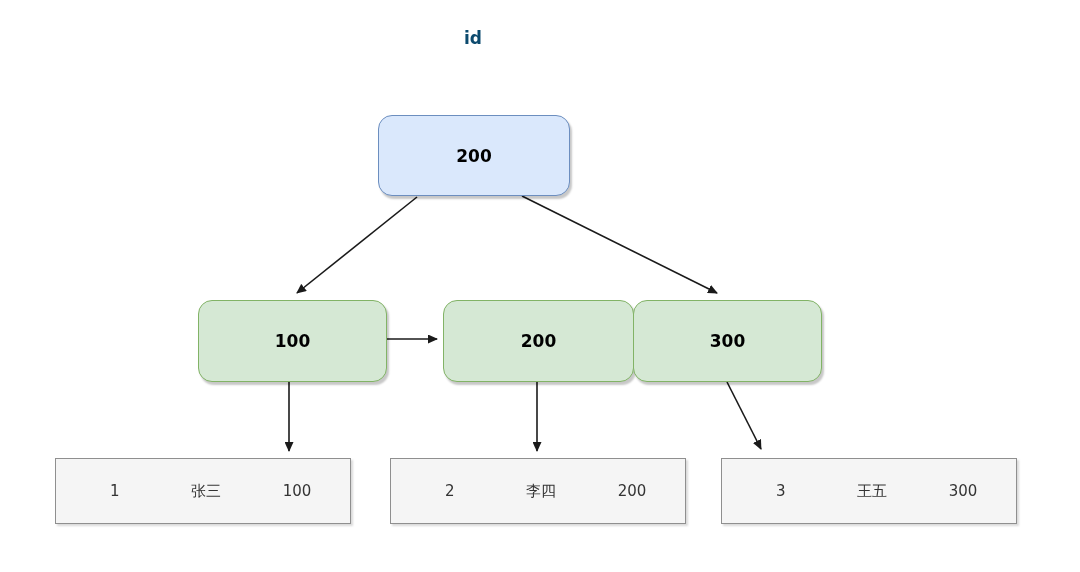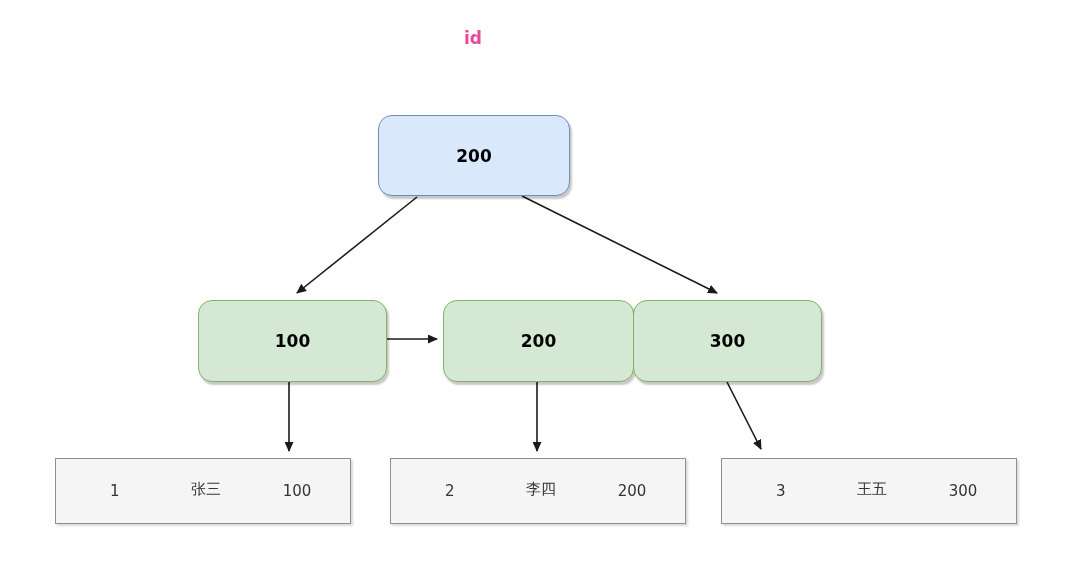--- a/index.html
+++ b/index.html
@@ -6,21 +6,21 @@
   .canvas{
     position:relative;
     width:1080px;height:572px;
     background:#ffffff;
     font-family:"DejaVu Sans","Liberation Sans",sans-serif;
     overflow:hidden;
   }
   .edges{position:absolute;left:0;top:0;width:1080px;height:572px;}
   .title{
     position:absolute;left:413px;top:28px;width:120px;
-    text-align:center;font-size:17px;font-weight:bold;color:#ec4899;
+    text-align:center;font-size:17px;font-weight:bold;color:#0c4a6e;
   }
   .node{
     position:absolute;
     display:flex;align-items:center;justify-content:center;
     font-size:17px;font-weight:bold;color:#000;
     border-radius:14px;
     box-shadow:2px 3px 2px rgba(0,0,0,0.22);
   }
   .node.root{
     left:378px;top:115px;width:190px;height:79px;
@@ -39,21 +39,21 @@
     box-shadow:2px 2px 2px rgba(0,0,0,0.15);
     display:flex;align-items:center;
     font-size:15px;color:#333;
     box-sizing:border-box;
   }
   .table.t0{left:55px;}
   .table.t1{left:390px;}
   .table.t2{left:721px;}
   .cell{position:absolute;transform:translateX(-50%);white-space:nowrap;top:50%;margin-top:-10px;line-height:20px;}
   .cell.c0{left:20%;}
-  .cell.c1{left:51%;font-family:Liberation Mono, monospace;}
+  .cell.c1{left:51%;}
   .cell.c2{left:82%;}
   .edge{stroke:#1a1a1a;stroke-width:1.6;fill:none;}
   .ah{fill:#1a1a1a;}
 </style>
 </head>
 <body>
 
 <div class="canvas">
 
   <svg class="edges" viewBox="0 0 1080 572" xmlns="http://www.w3.org/2000/svg">

